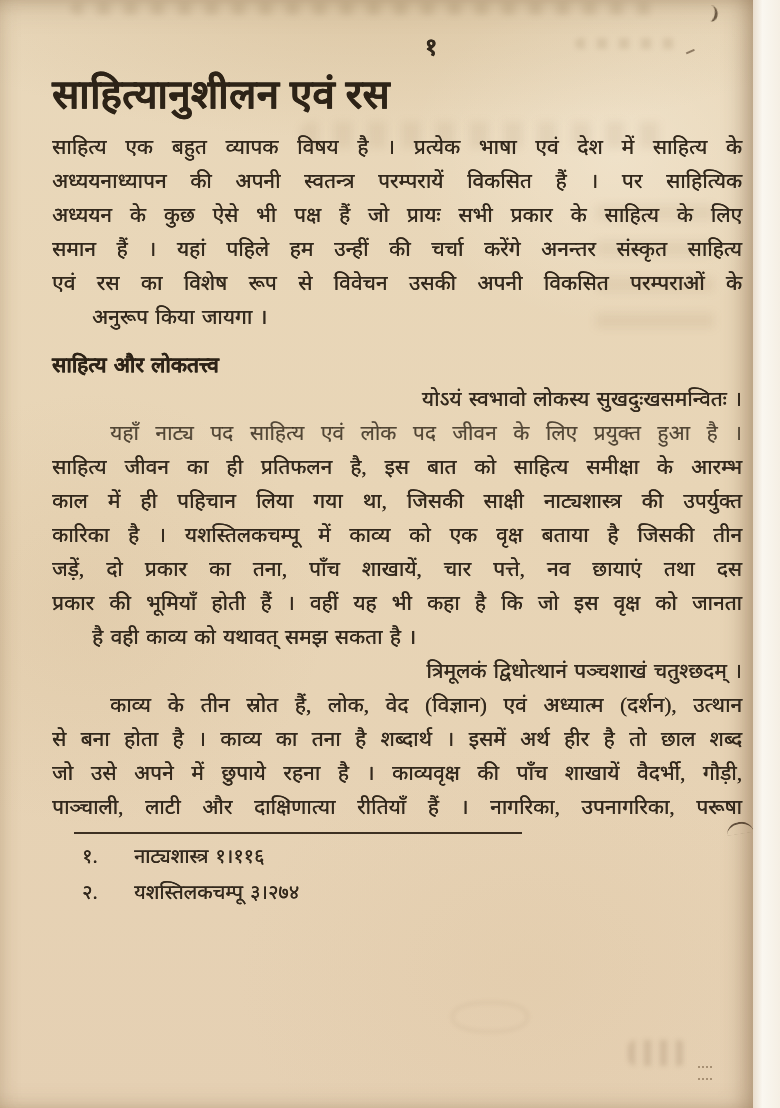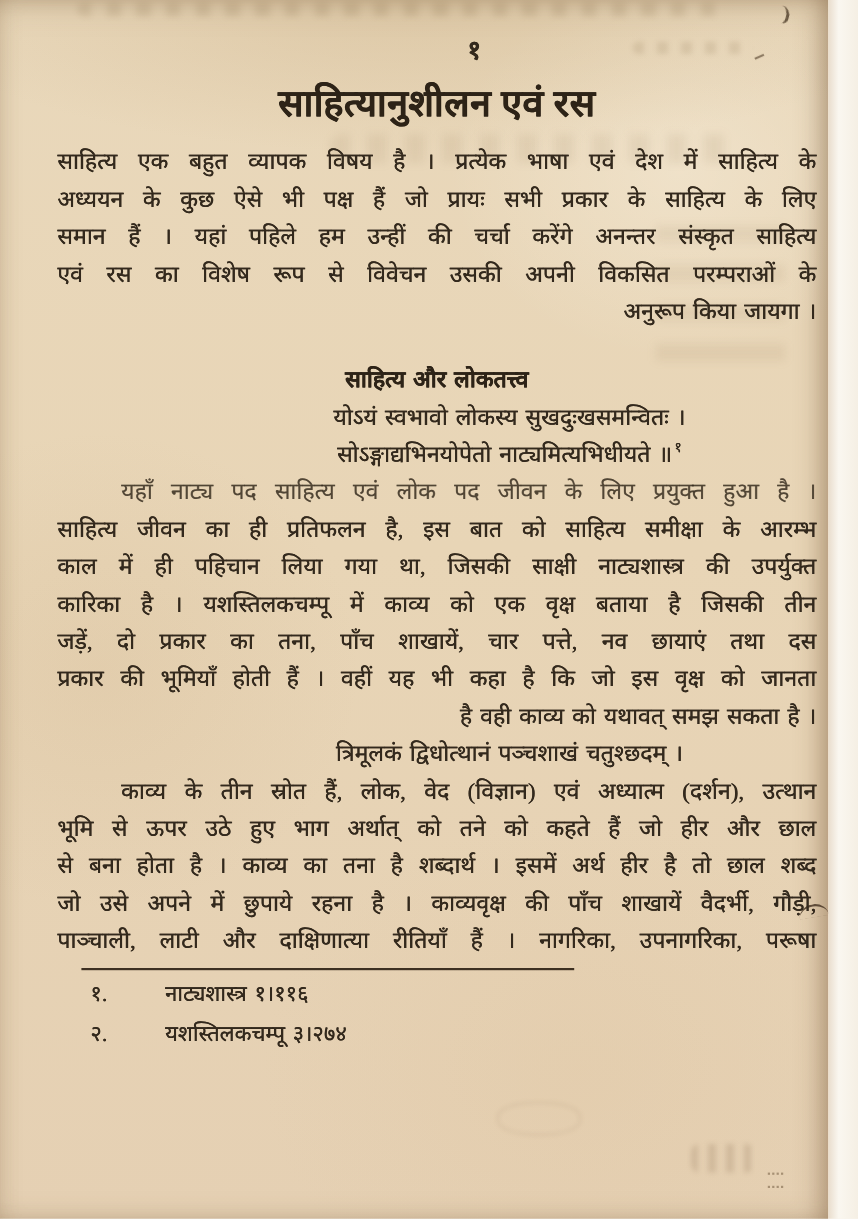--- a/index.html
+++ b/index.html
@@ -93,45 +93,45 @@
   .print { color: #33291d; text-shadow: 0.3px 0 0 currentColor; }
 
   .pagenum-box {
     position: absolute; top: 30px; left: 52px; width: 690px;
     text-align: center; font-size: 24px; font-weight: bold; line-height: 34px;
   }
   .pagenum-box span { display: inline-block; transform: translateX(34px); }
 
   .title-box {
     position: absolute; top: 74px; left: 52px; width: 690px;
-    text-align: center; font-size: 34px; font-weight: bold; line-height: 42px;
+    font-size: 40px; font-weight: bold; line-height: 42px;
     letter-spacing: .5px; color: #2d2317;
     text-shadow: 0.4px 0 0 currentColor;
   }
 
   .textbody {
     position: absolute; top: 130px; left: 52px; width: 690px;
     font-size: 21px; line-height: 34px; word-spacing: 2px; font-family: Liberation Serif, serif;
   }
   .ln { text-align: justify; text-align-last: justify; }
-  .ln.left { text-align: right; text-align-last: auto; margin-left: 40px; }
+  .ln.left { text-align: left; text-align-last: auto; margin-left: 40px; }
   .ind { text-indent: 58px; }
   .faded { color: rgba(51,41,29,0.60); filter: blur(0.35px); }
-  .sec-head { font-weight: bold; margin-top: 28px; text-align: center; text-align-last: auto; color: #2d2317; }
-  .verse { padding-left: 132px; text-align: center; text-align-last: auto; }
+  .sec-head { font-weight: bold; margin-top: 14px; text-align: left; text-align-last: auto; color: #2d2317; }
+  .verse { padding-left: 132px; text-align: right; text-align-last: auto; }
   sup.fn-ref { font-size: 13px; line-height: 0; vertical-align: 9px; margin-left: 2px; }
 
   .fn-rule {
     margin: 8px 0 0 22px; width: 448px; height: 0;
     border-top: 2px solid #3d3022;
   }
   .footnotes { margin-top: 4px; font-size: 20px; line-height: 36px; }
   .fn-row { display: flex; padding-left: 30px; }
   .fn-num { width: 52px; flex: none; }
-  .fn-text { flex: 1; margin-left: 16px; }
+  .fn-text { flex: 1; }
 </style>
 </head>
 <body>
 
 <div class="scan">
   <div class="edge-strip"></div>
 
   <div class="paper">
 
     <div class="artifact ghost-top1"></div>
@@ -148,53 +148,50 @@
     <div class="pagenum-box print">
       <span>१</span>
     </div>
 
     <div class="title-box print">साहित्यानुशीलन एवं रस</div>
 
     <div class="textbody print">
 
       <div>
         <div class="ln">साहित्य एक बहुत व्यापक विषय है । प्रत्येक भाषा एवं देश में साहित्य के</div>
+        <div class="ln">अध्ययनाध्यापन की अपनी स्वतन्त्र परम्परायें विकसित हैं । पर साहित्यिक</div>
         <div class="ln">अध्ययन के कुछ ऐसे भी पक्ष हैं जो प्रायः सभी प्रकार के साहित्य के लिए</div>
         <div class="ln">समान हैं । यहां पहिले हम उन्हीं की चर्चा करेंगे अनन्तर संस्कृत साहित्य</div>
         <div class="ln">एवं रस का विशेष रूप से विवेचन उसकी अपनी विकसित परम्पराओं के</div>
         <div class="ln left">अनुरूप किया जायगा ।</div>
       </div>
 
       <div class="ln sec-head">साहित्य और लोकतत्त्व</div>
 
 
       <div>
         <div class="ln verse">योऽयं स्वभावो लोकस्य सुखदुःखसमन्वितः ।</div>
-        <div class="ln verse">
-          <span>सोऽङ्गाद्यभिनयोपेतो नाट्यमित्यभिधीयते ॥</span><sup class="fn-ref">१</sup>
-        </div>
       </div>
 
       <div>
         <div class="ln ind faded">यहाँ नाट्य पद साहित्य एवं लोक पद जीवन के लिए प्रयुक्त हुआ है ।</div>
         <div class="ln">साहित्य जीवन का ही प्रतिफलन है, इस बात को साहित्य समीक्षा के आरम्भ</div>
         <div class="ln">काल में ही पहिचान लिया गया था, जिसकी साक्षी नाट्यशास्त्र की उपर्युक्त</div>
         <div class="ln">कारिका है । यशस्तिलकचम्पू में काव्य को एक वृक्ष बताया है जिसकी तीन</div>
         <div class="ln">जड़ें, दो प्रकार का तना, पाँच शाखायें, चार पत्ते, नव छायाएं तथा दस</div>
         <div class="ln">प्रकार की भूमियाँ होती हैं । वहीं यह भी कहा है कि जो इस वृक्ष को जानता</div>
         <div class="ln left">है वही काव्य को यथावत् समझ सकता है ।</div>
       </div>
 
       <div>
         <div class="ln verse">त्रिमूलकं द्विधोत्थानं पञ्चशाखं चतुश्छदम् ।</div>
       </div>
 
       <div>
         <div class="ln ind">काव्य के तीन स्रोत हैं, लोक, वेद (विज्ञान) एवं अध्यात्म (दर्शन), उत्थान</div>
-        <div class="ln">भूमि से ऊपर उठे हुए भाग अर्थात् को तने को कहते हैं जो हीर और छाल</div>
         <div class="ln">से बना होता है । काव्य का तना है शब्दार्थ । इसमें अर्थ हीर है तो छाल शब्द</div>
         <div class="ln">जो उसे अपने में छुपाये रहना है । काव्यवृक्ष की पाँच शाखायें वैदर्भी, गौड़ी,</div>
         <div class="ln">पाञ्चाली, लाटी और दाक्षिणात्या रीतियाँ हैं । नागरिका, उपनागरिका, परूषा</div>
       </div>
 
       <div class="fn-rule"></div>
 
       <div class="footnotes">
         <div class="fn-row">
           <span class="fn-num">१.</span>

